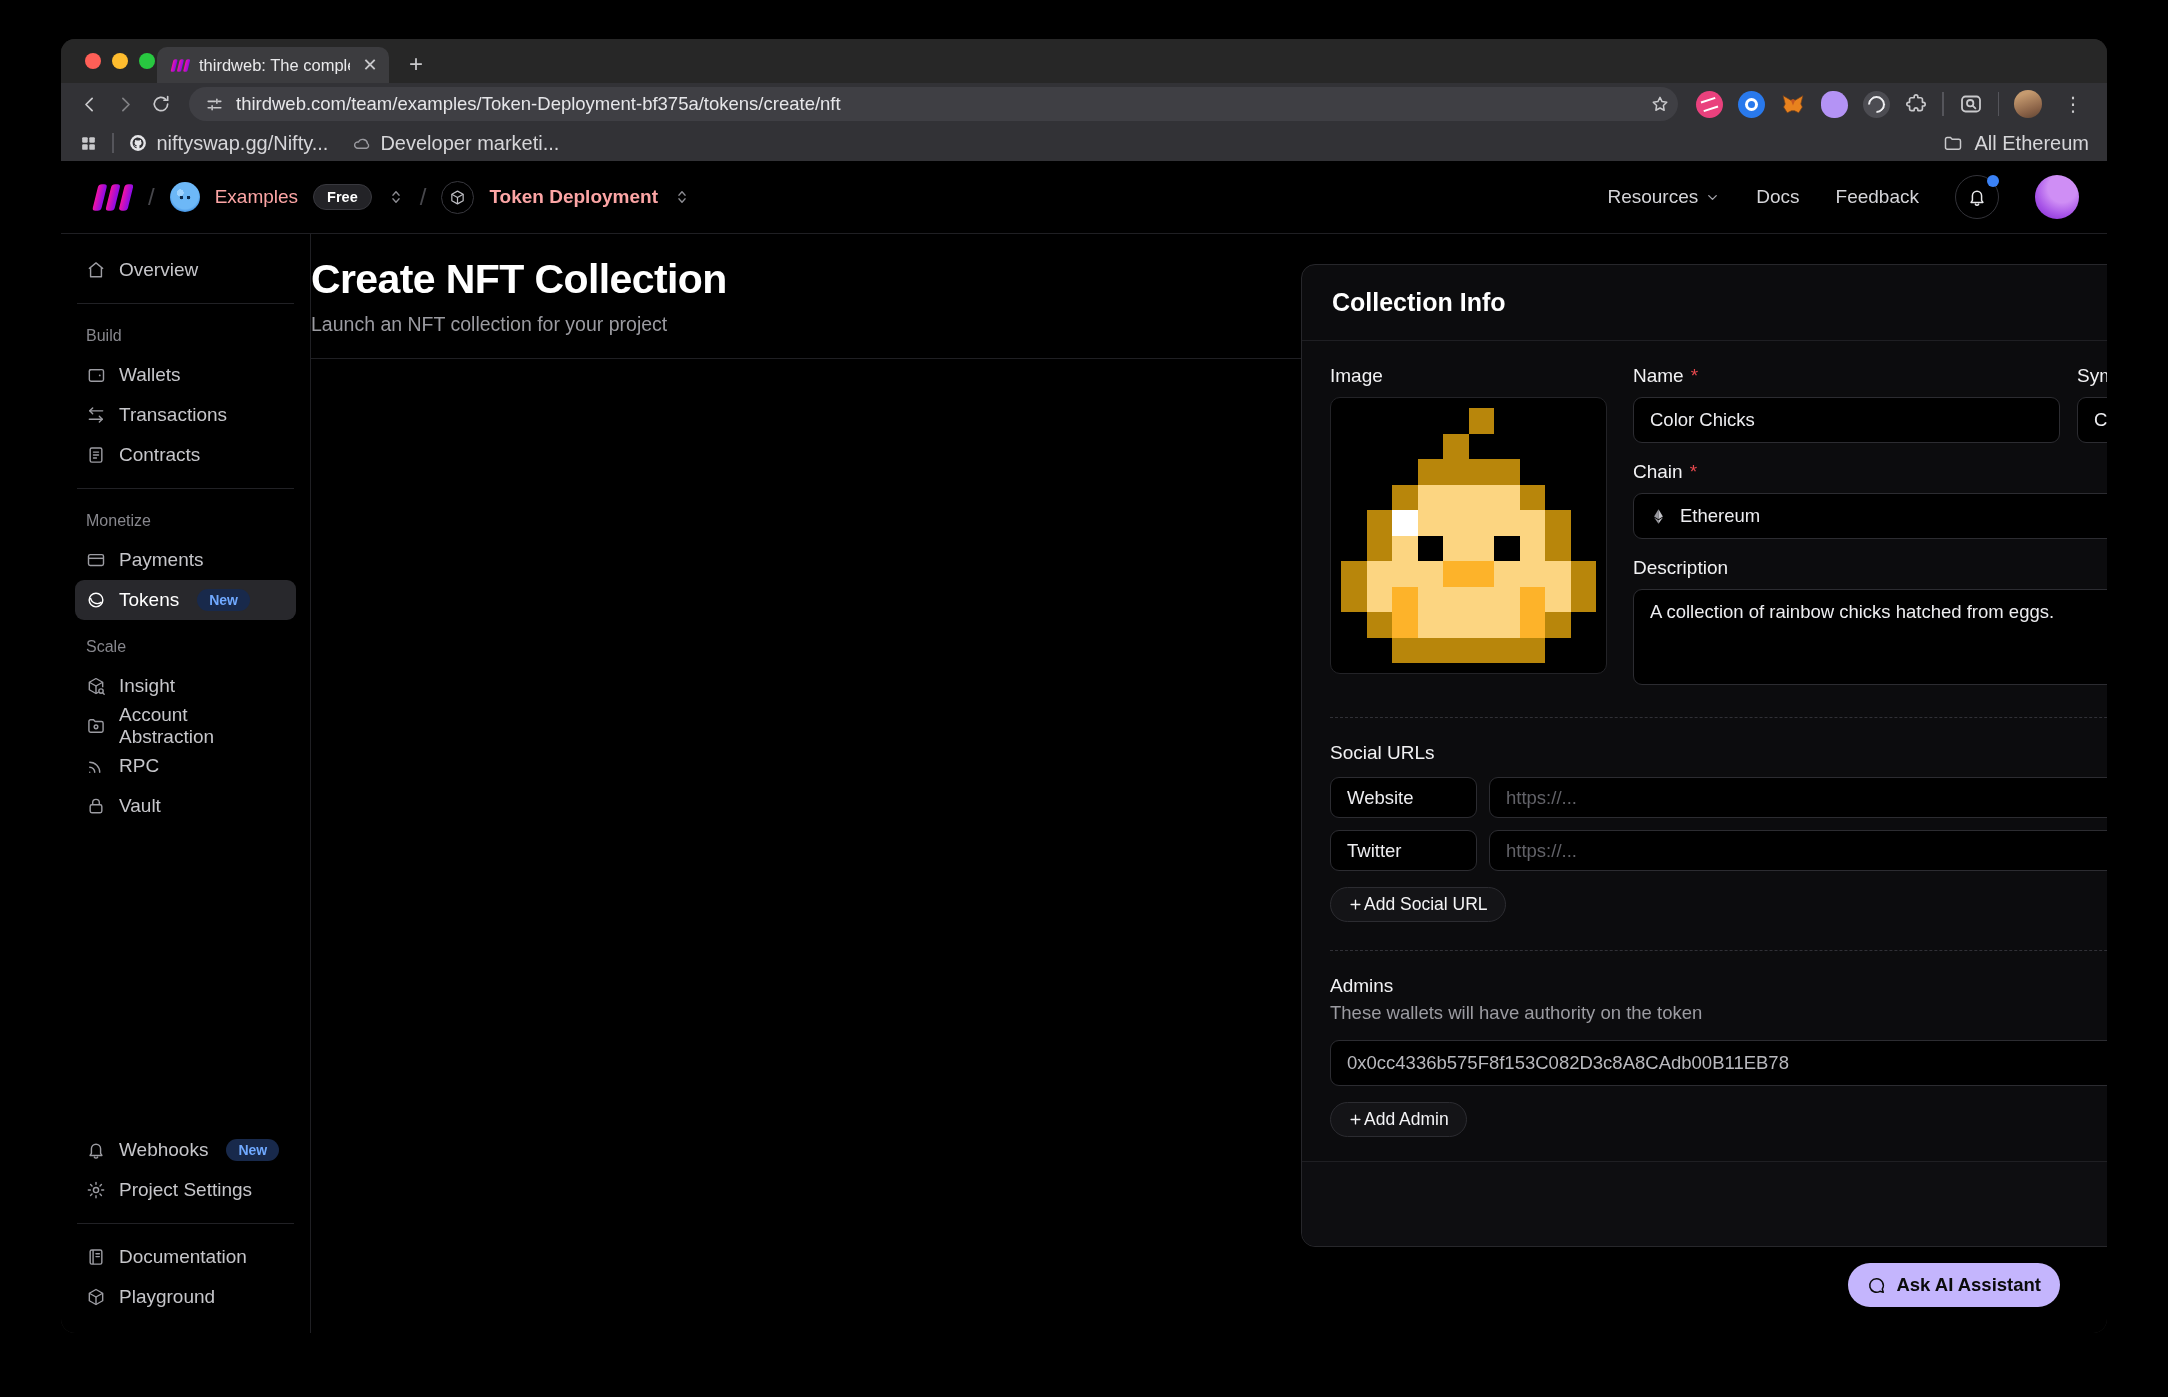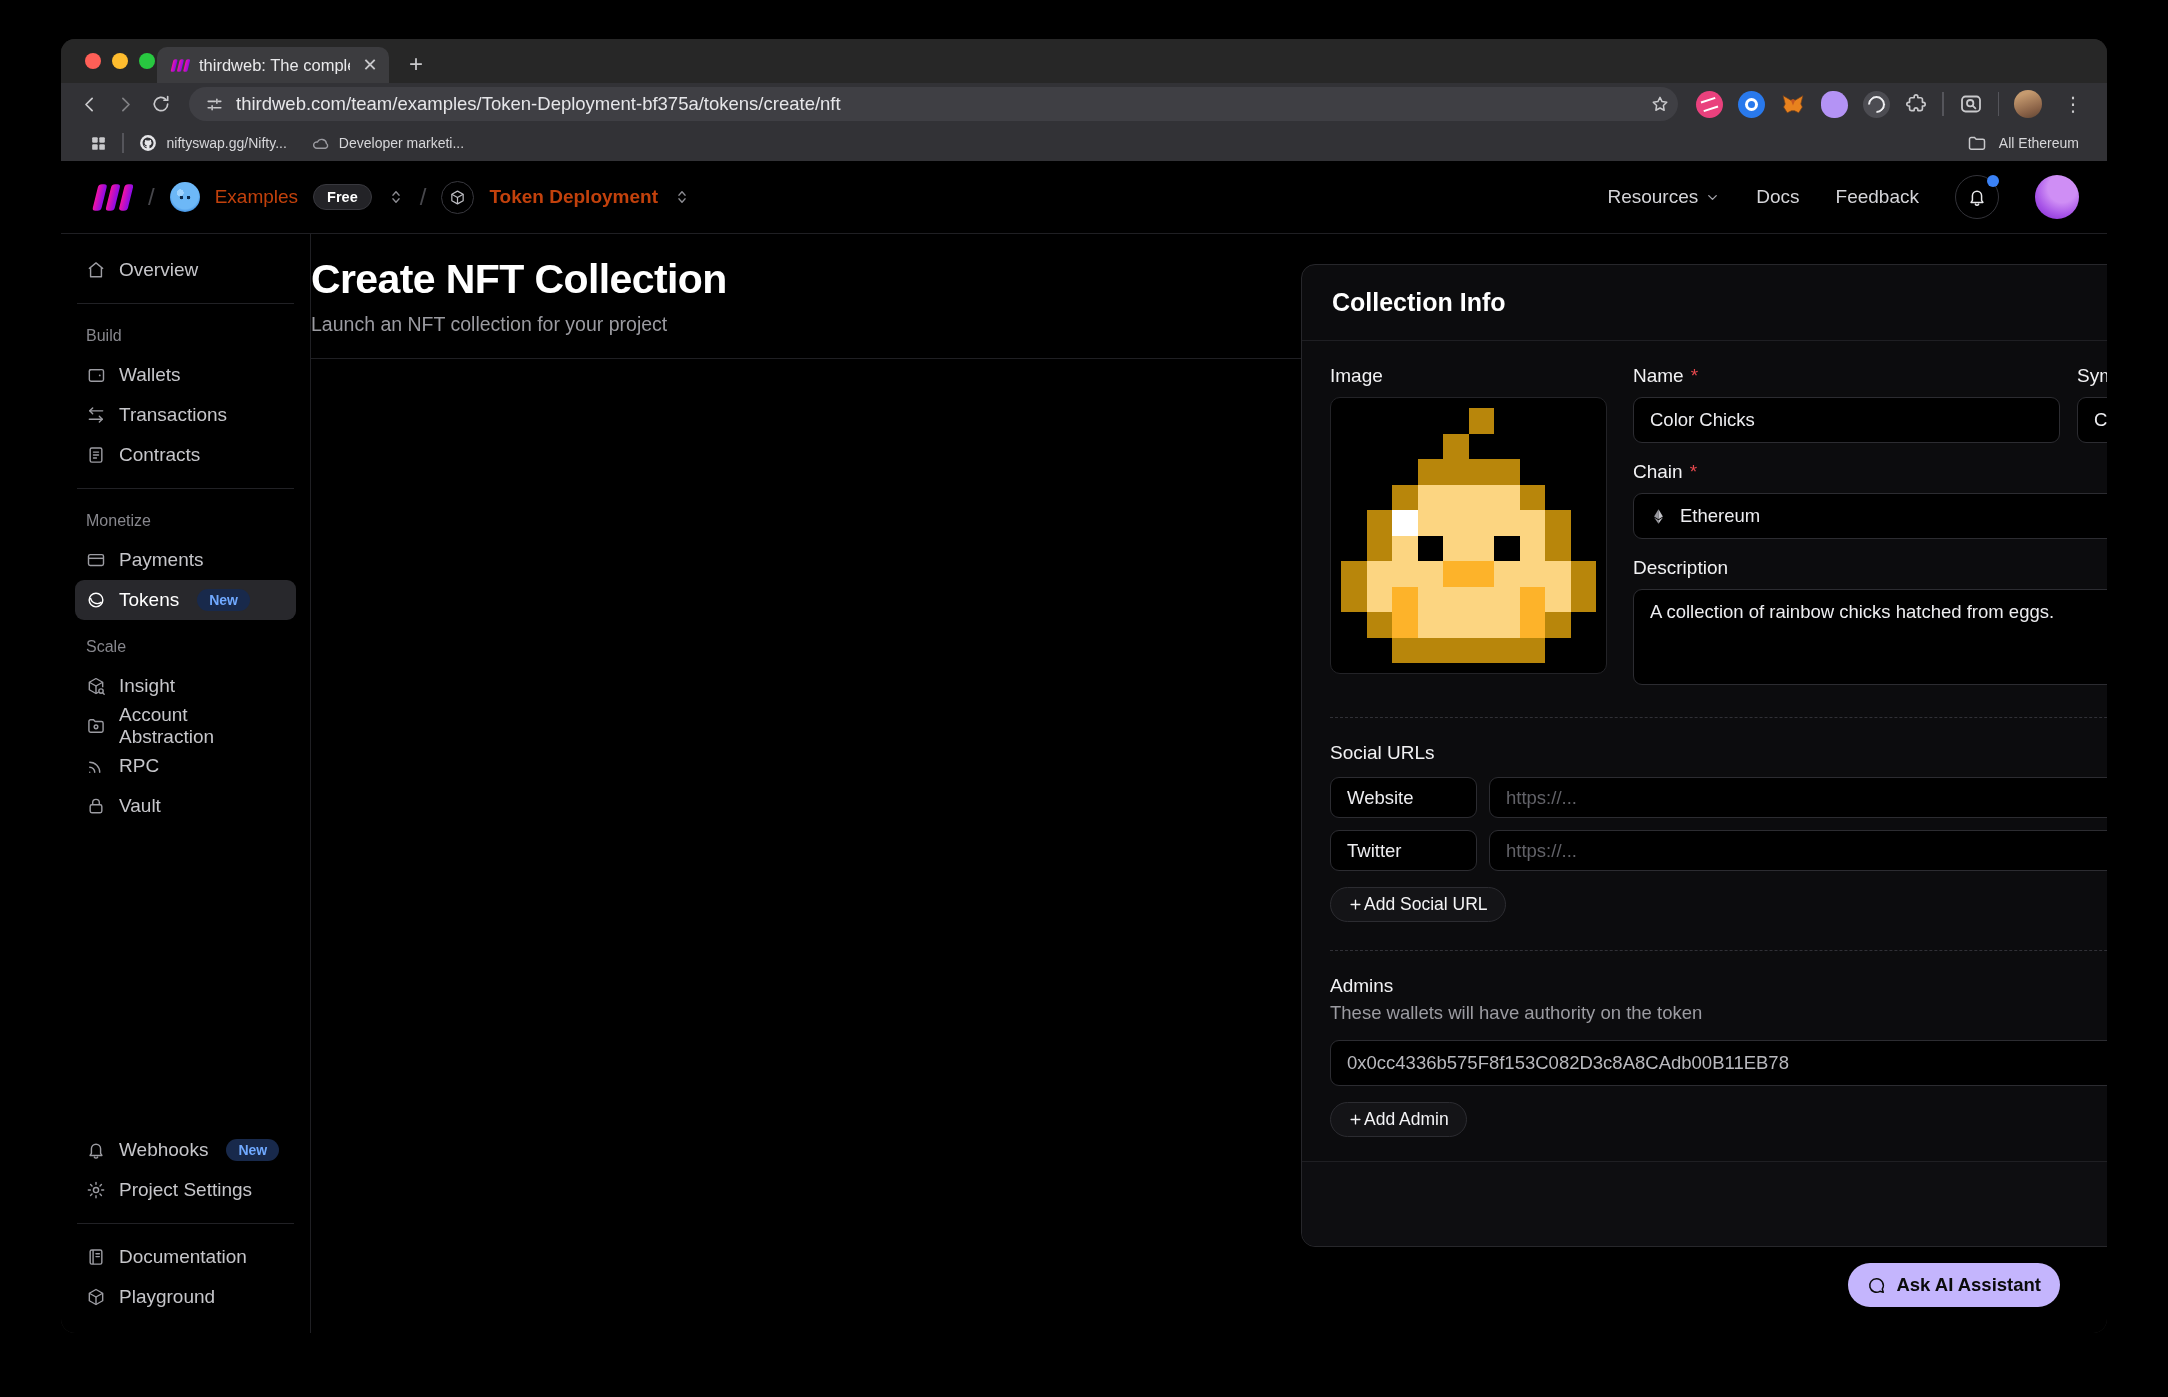--- a/index.html
+++ b/index.html
@@ -46,37 +46,37 @@
   .ext.blue::after{ content:""; position:absolute; inset:7px; background:#fff; border-radius:50%; }
   .ext.blue::before{ content:""; position:absolute; inset:10px; background:#2979ec; border-radius:50%; z-index:1; }
   .ext.purple{ background:#b493f5; border-radius:45% 55% 50% 50%; }
   .ext.gauge{ background:#4c4c52; }
   .ext.gauge::after{ content:""; position:absolute; inset:5px; border:2.5px solid #ededf0; border-bottom-color:transparent; border-radius:50%; transform:rotate(45deg); }
   .vsep{ width:1.5px; height:24px; background:#55555b; }
   .menu-avatar{ width:28px; height:28px; border-radius:50%; background:linear-gradient(160deg,#c59a6f 20%,#8a6247 70%,#5f4433); }
   .dots{ color:#c9c9cc; font-size:20px; letter-spacing:0; padding:0 6px; }
 
   
-  .bookmarks{ height:36px; background:#323236; display:flex; align-items:center; padding:0 28px; gap:14px;
-              font-size:14px; color:#d6d6d9; flex-shrink:0; }
+  .bookmarks{ height:36px; background:#323236; display:flex; align-items:center; padding:0 18px; gap:14px;
+              font-size:20px; color:#d6d6d9; flex-shrink:0; }
   .bm{ display:flex; align-items:center; gap:9px; }
   .bm-right{ margin-left:auto; display:flex; align-items:center; gap:12px; }
 
   
   .app{ flex:1; background:#000; display:flex; flex-direction:column; min-height:0; }
 
   .app-header{ height:73px; flex-shrink:0; border-bottom:1px solid #1f1f23;
                display:flex; align-items:center; padding:0 28px; gap:15px; }
   .slash{ color:#47474c; font-size:24px; font-weight:300; }
   .team-avatar{ width:30px; height:30px; border-radius:50%; flex-shrink:0;
     background:radial-gradient(circle at 34% 36%, #9fd4ff 0 12%, transparent 13%),
                radial-gradient(circle at 38% 52%, #0c2b4e 0 7%, transparent 8%),
                radial-gradient(circle at 62% 52%, #0c2b4e 0 7%, transparent 8%),
                radial-gradient(circle at 50% 45%, #6db8f7 0 60%, #3c8de0 75%); }
-  .crumb{ font-size:19px; color:#c2410c; }
+  .crumb{ font-size:19px; color:#fca5a5; }
   .crumb.bold{ font-weight:700; }
   .badge-free{ font-size:14.5px; font-weight:600; color:#fff; background:#232327; border:1px solid #38383e;
                padding:4px 13px; border-radius:999px; }
   .updown{ color:#8c8c92; }
   .proj-ic{ width:33px; height:33px; border-radius:50%; border:1px solid #38383e; color:#bcbcc1;
             display:flex; align-items:center; justify-content:center; flex-shrink:0; }
   .hnav{ margin-left:auto; display:flex; align-items:center; gap:36px; }
   .hnav-link{ font-size:19px; color:#d4d4d8; display:flex; align-items:center; gap:7px; }
   .bell-wrap{ width:44px; height:44px; border-radius:50%; border:1px solid #333339; position:relative;
               display:flex; align-items:center; justify-content:center; color:#e8e8ea; }

